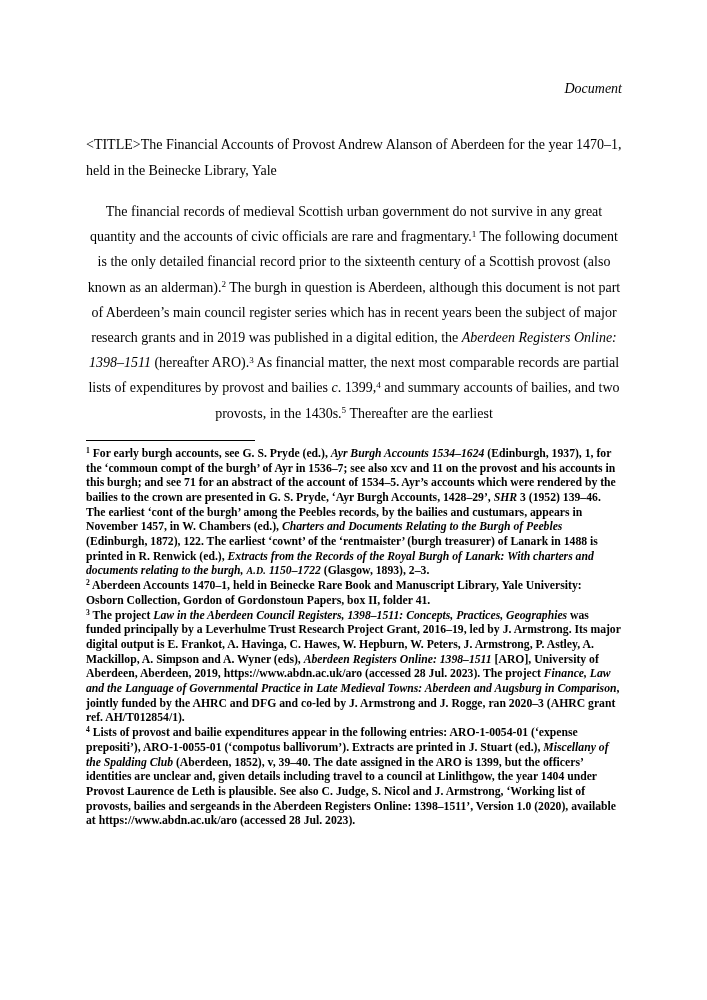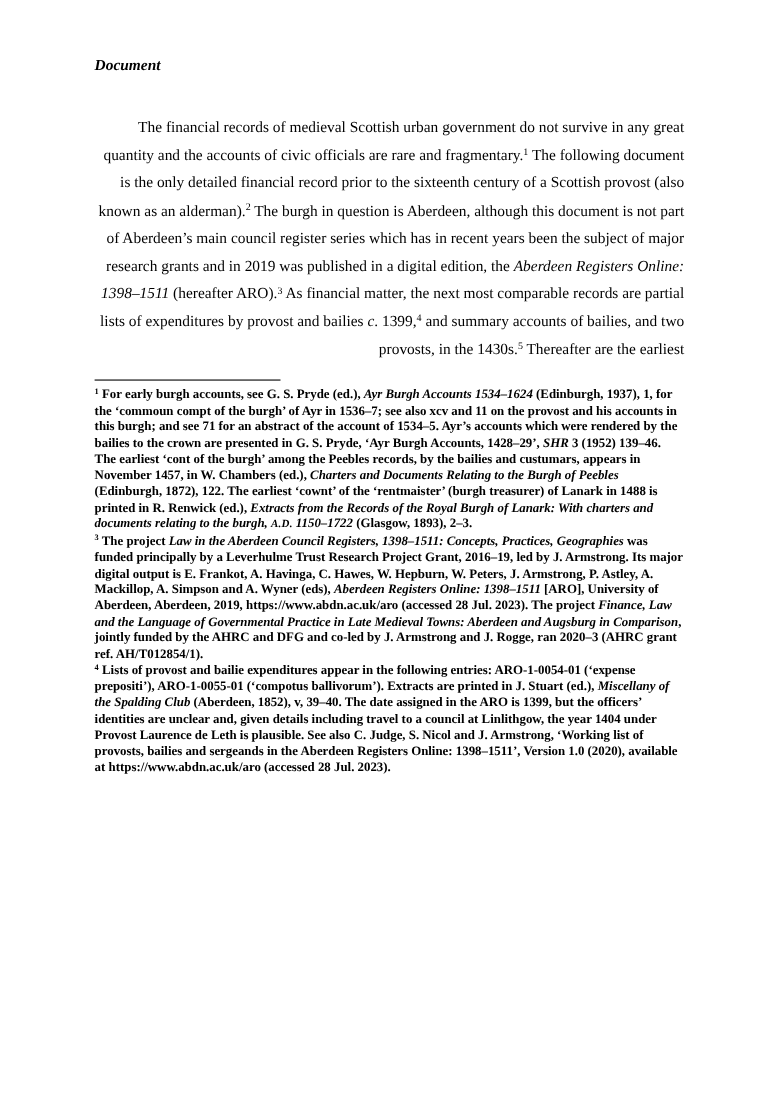--- a/index.html
+++ b/index.html
@@ -16,39 +16,40 @@
     font-family: "Liberation Serif", "DejaVu Serif", serif;
     overflow: hidden;
   }
   .content {
     position: absolute;
     left: 86px;
     top: 0;
     width: 536px;
   }
   .doc-heading {
-    margin-top: 52px;
+    margin-top: 80px;
     font-size: 14px;
     line-height: 18px;
-    font-weight: bold;
+    font-weight: normal;
     font-style: italic;
+    text-align: right;
   }
   .title-block {
     margin-top: 34px;
     font-size: 14px;
     line-height: 26px;
   }
   .title-para, .author-para {
     margin: 0;
   }
   .body-para {
-    margin-top: 4px;
+    margin-top: 15px;
     font-size: 14px;
     line-height: 25.2px;
-    text-align: right;
+    text-align: center;
   }
   .footnote-sep {
     margin-top: 14px;
     width: 169px;
     height: 0;
     border-top: 1.5px solid #000000;
   }
   .footnotes {
     margin-top: 6px;
     font-size: 11.7px;
@@ -75,26 +76,28 @@
 </style>
 </head>
 <body>
 
 <div class="page">
   <div class="content">
 
     <p class="doc-heading">Document</p>
 
     <div class="title-block">
+      <p class="title-para"><span>&lt;TITLE&gt;The Financial Accounts of Provost Andrew Alanson of Aberdeen for the year 1470–1, held in the Beinecke Library, Yale</span></p>
     </div>
 
     <p class="body-para"><span>The financial records of medieval Scottish urban government do not survive in any great quantity and the accounts of civic officials are rare and fragmentary.</span><span class="run-sup">1</span><span> The following document is the only detailed financial record prior to the sixteenth century of a Scottish provost (also known as an alderman).</span><span class="run-sup">2</span><span> The burgh in question is Aberdeen, although this document is not part of Aberdeen’s main council register series which has in recent years been the subject of major research grants and in 2019 was published in a digital edition, the </span><span class="run-i">Aberdeen Registers Online: 1398–1511</span><span> (hereafter ARO).</span><span class="run-sup">3</span><span> As financial matter, the next most comparable records are partial lists of expenditures by provost and bailies </span><span class="run-i">c</span><span>. 1399,</span><span class="run-sup">4</span><span> and summary accounts of bailies, and two provosts, in the 1430s.</span><span class="run-sup">5</span><span> Thereafter are the earliest</span></p>
 
     <div class="footnote-sep"></div>
 
     <div class="footnotes">
       <p class="footnote"><span class="run-sup">1</span><span> For early burgh accounts, see G. S. Pryde (ed.), </span><span class="run-i">Ayr Burgh Accounts 1534–1624</span><span> (Edinburgh, 1937), 1, for the ‘commoun compt of the burgh’ of Ayr in 1536–7; see also xcv and 11 on the provost and his accounts in this burgh; and see 71 for an abstract of the account of 1534–5. Ayr’s accounts which were rendered by the bailies to the crown are presented in G. S. Pryde, ‘Ayr Burgh Accounts, 1428–29’, </span><span class="run-i">SHR</span><span> 3 (1952) 139–46. The earliest ‘cont of the burgh’ among the Peebles records, by the bailies and custumars, appears in November 1457, in W. Chambers (ed.), </span><span class="run-i">Charters and Documents Relating to the Burgh of Peebles</span><span> (Edinburgh, 1872), 122. The earliest ‘cownt’ of the ‘rentmaister’ (burgh treasurer) of Lanark in 1488 is printed in R. Renwick (ed.), </span><span class="run-i">Extracts from the Records of the Royal Burgh of Lanark: With charters and documents relating to the burgh, </span><span class="run-isc">A.D.</span><span class="run-i"> 1150–1722</span><span> (Glasgow, 1893), 2–3.</span></p>
+      <p class="footnote"><span class="run-sup">2</span><span> Aberdeen Accounts 1470–1, held in Beinecke Rare Book and Manuscript Library, Yale University: Osborn Collection, Gordon of Gordonstoun Papers, box II, folder 41.</span></p>
       <p class="footnote"><span class="run-sup">3</span><span> The project </span><span class="run-i">Law in the Aberdeen Council Registers, 1398–1511: Concepts, Practices, Geographies</span><span> was funded principally by a Leverhulme Trust Research Project Grant, 2016–19, led by J. Armstrong. Its major digital output is E. Frankot, A. Havinga, C. Hawes, W. Hepburn, W. Peters, J. Armstrong, P. Astley, A. Mackillop, A. Simpson and A. Wyner (eds), </span><span class="run-i">Aberdeen Registers Online: 1398–1511</span><span> [ARO], University of Aberdeen, Aberdeen, 2019, https://www.abdn.ac.uk/aro (accessed 28 Jul. 2023). The project </span><span class="run-i">Finance, Law and the Language of Governmental Practice in Late Medieval Towns: Aberdeen and Augsburg in Comparison</span><span>, jointly funded by the AHRC and DFG and co-led by J. Armstrong and J. Rogge, ran 2020–3 (AHRC grant ref. AH/T012854/1).</span></p>
       <p class="footnote"><span class="run-sup">4</span><span> Lists of provost and bailie expenditures appear in the following entries: ARO-1-0054-01 (‘expense prepositi’), ARO-1-0055-01 (‘compotus ballivorum’). Extracts are printed in J. Stuart (ed.), </span><span class="run-i">Miscellany of the Spalding Club</span><span> (Aberdeen, 1852), v, 39–40. The date assigned in the ARO is 1399, but the officers’ identities are unclear and, given details including travel to a council at Linlithgow, the year 1404 under Provost Laurence de Leth is plausible. See also C. Judge, S. Nicol and J. Armstrong, ‘Working list of provosts, bailies and sergeands in the Aberdeen Registers Online: 1398–1511’, Version 1.0 (2020), available at https://www.abdn.ac.uk/aro (accessed 28 Jul. 2023).</span></p>
     </div>
 
   </div>
 </div>
 
 </body></html>

